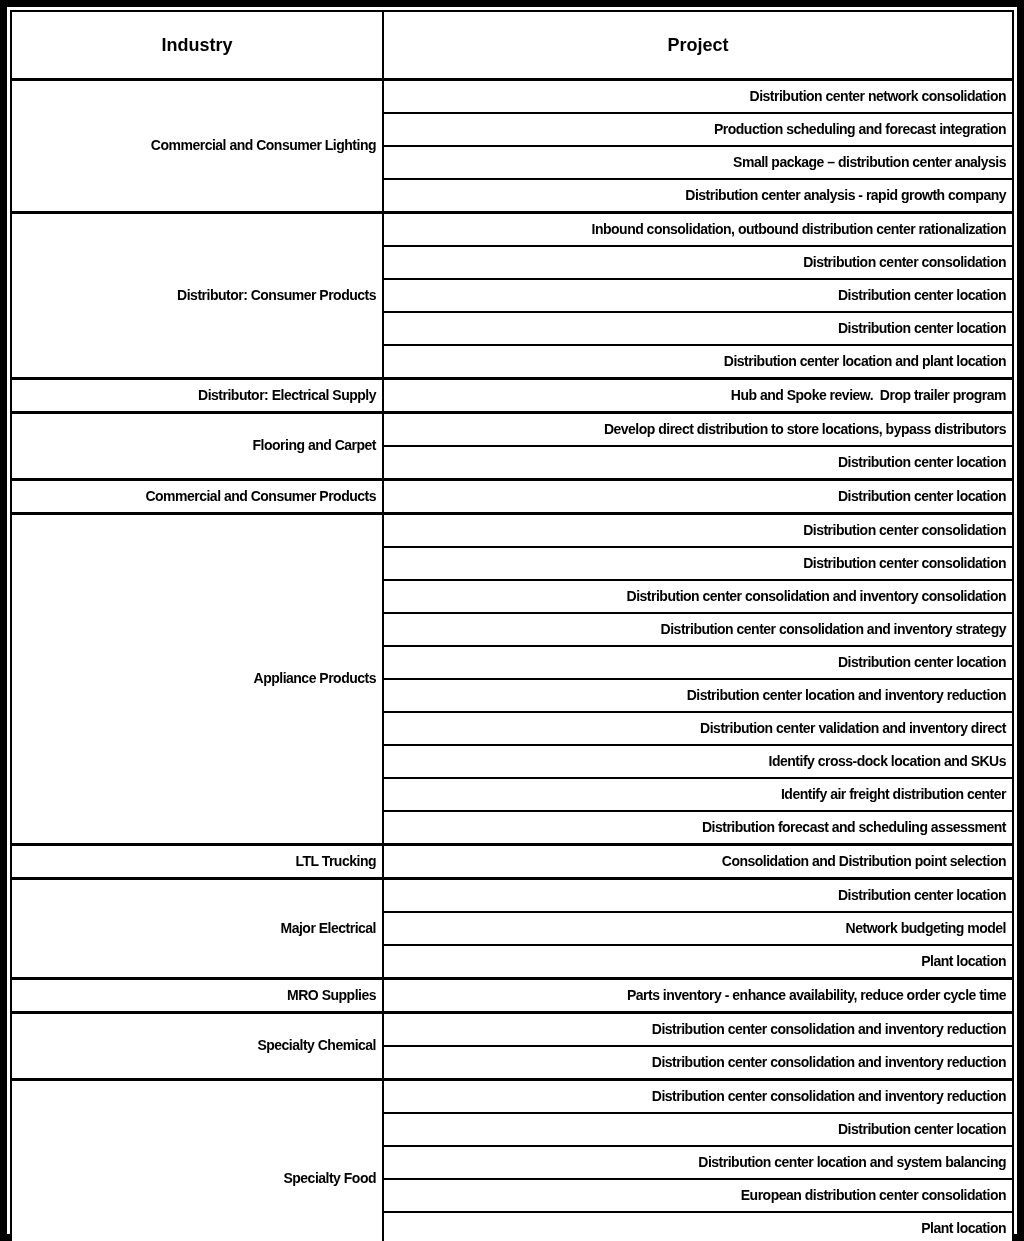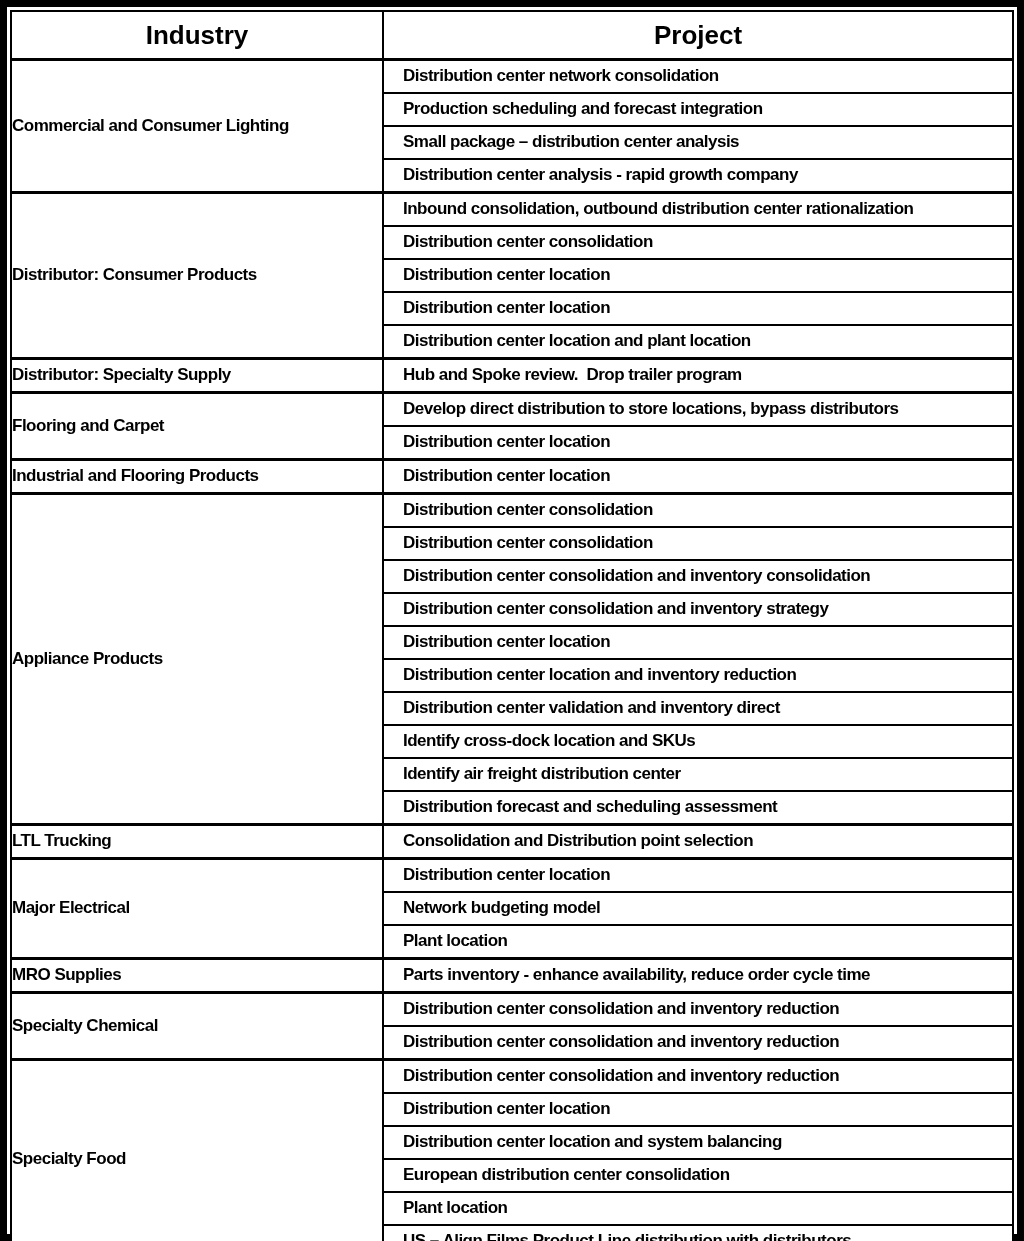--- a/index.html
+++ b/index.html
@@ -23,35 +23,36 @@
     font-family: "Liberation Sans", sans-serif;
     font-weight: bold;
     color: #000000;
     background: #ffffff;
   }
   col.col-industry { width: 372px; }
   th {
     border: 2px solid #000000;
     border-bottom: 3px solid #000000;
     height: 42px;
-    font-size: 26px;
+    font-size: 18px;
     letter-spacing: 0px;
     text-align: center;
     vertical-align: middle;
-    padding: 2px;
+    padding: 12px;
   }
   td {
     border: 2px solid #000000;
-    font-size: 17px;
+    font-size: 14px;
     letter-spacing: -0.5px;
     line-height: 1.1;
     vertical-align: middle;
     white-space: pre-wrap;
     padding: 2px 6px 2px 19px;
     height: 27px;
+    text-align: right;
   }
   td.industry-cell {
     padding-left: 0;
   }
   tr.group-start td {
     border-top: 3px solid #000000;
   }
 </style>
 </head>
 <body>
@@ -92,32 +93,32 @@
         <tr>
           <td class="project-cell">Distribution center location</td>
         </tr>
         <tr>
           <td class="project-cell">Distribution center location</td>
         </tr>
         <tr>
           <td class="project-cell">Distribution center location and plant location</td>
         </tr>
         <tr class="group-start">
-          <td class="industry-cell" rowspan="1">Distributor: Specialty Supply</td>
+          <td class="industry-cell" rowspan="1">Distributor: Electrical Supply</td>
           <td class="project-cell">Hub and Spoke review.  Drop trailer program</td>
         </tr>
         <tr class="group-start">
           <td class="industry-cell" rowspan="2">Flooring and Carpet</td>
           <td class="project-cell">Develop direct distribution to store locations, bypass distributors</td>
         </tr>
         <tr>
           <td class="project-cell">Distribution center location</td>
         </tr>
         <tr class="group-start">
-          <td class="industry-cell" rowspan="1">Industrial and Flooring Products</td>
+          <td class="industry-cell" rowspan="1">Commercial and Consumer Products</td>
           <td class="project-cell">Distribution center location</td>
         </tr>
         <tr class="group-start">
           <td class="industry-cell" rowspan="10">Appliance Products</td>
           <td class="project-cell">Distribution center consolidation</td>
         </tr>
         <tr>
           <td class="project-cell">Distribution center consolidation</td>
         </tr>
         <tr>

